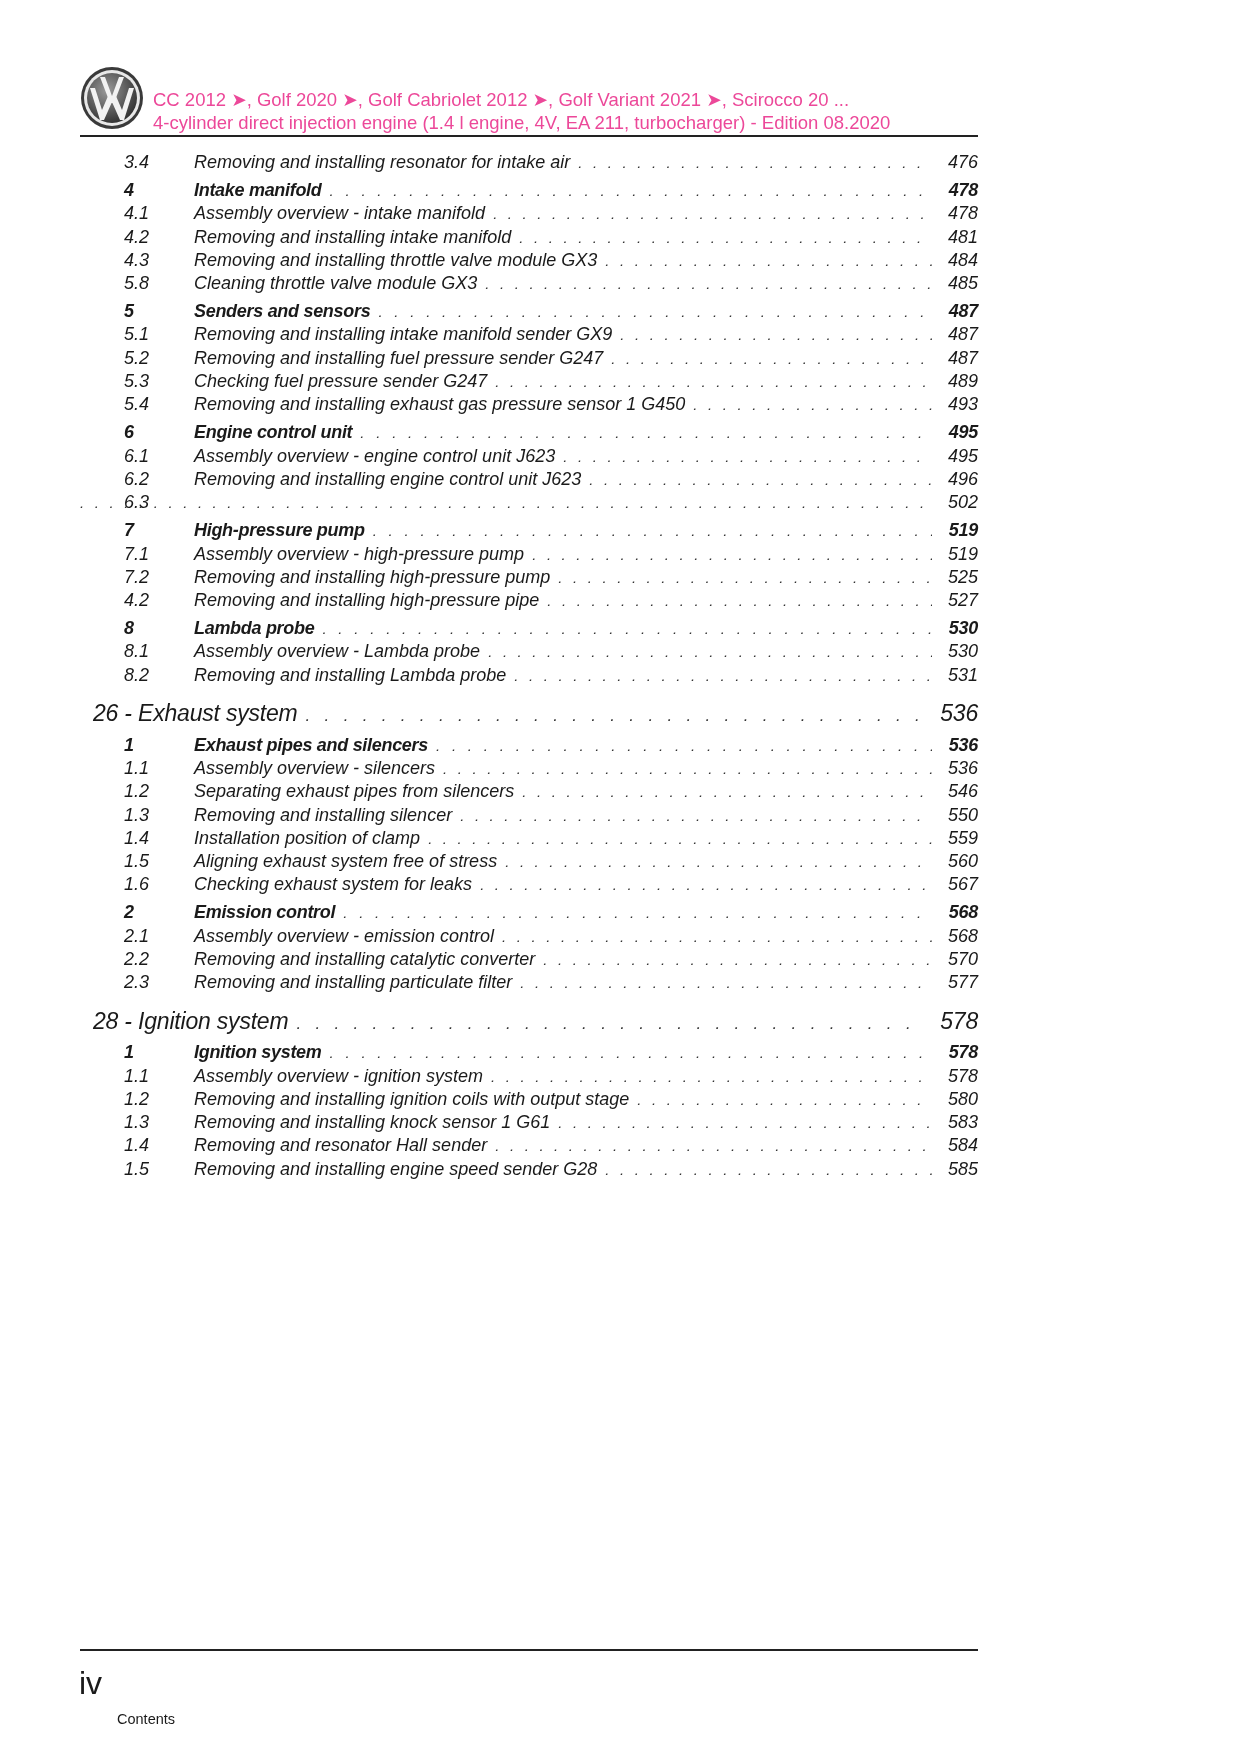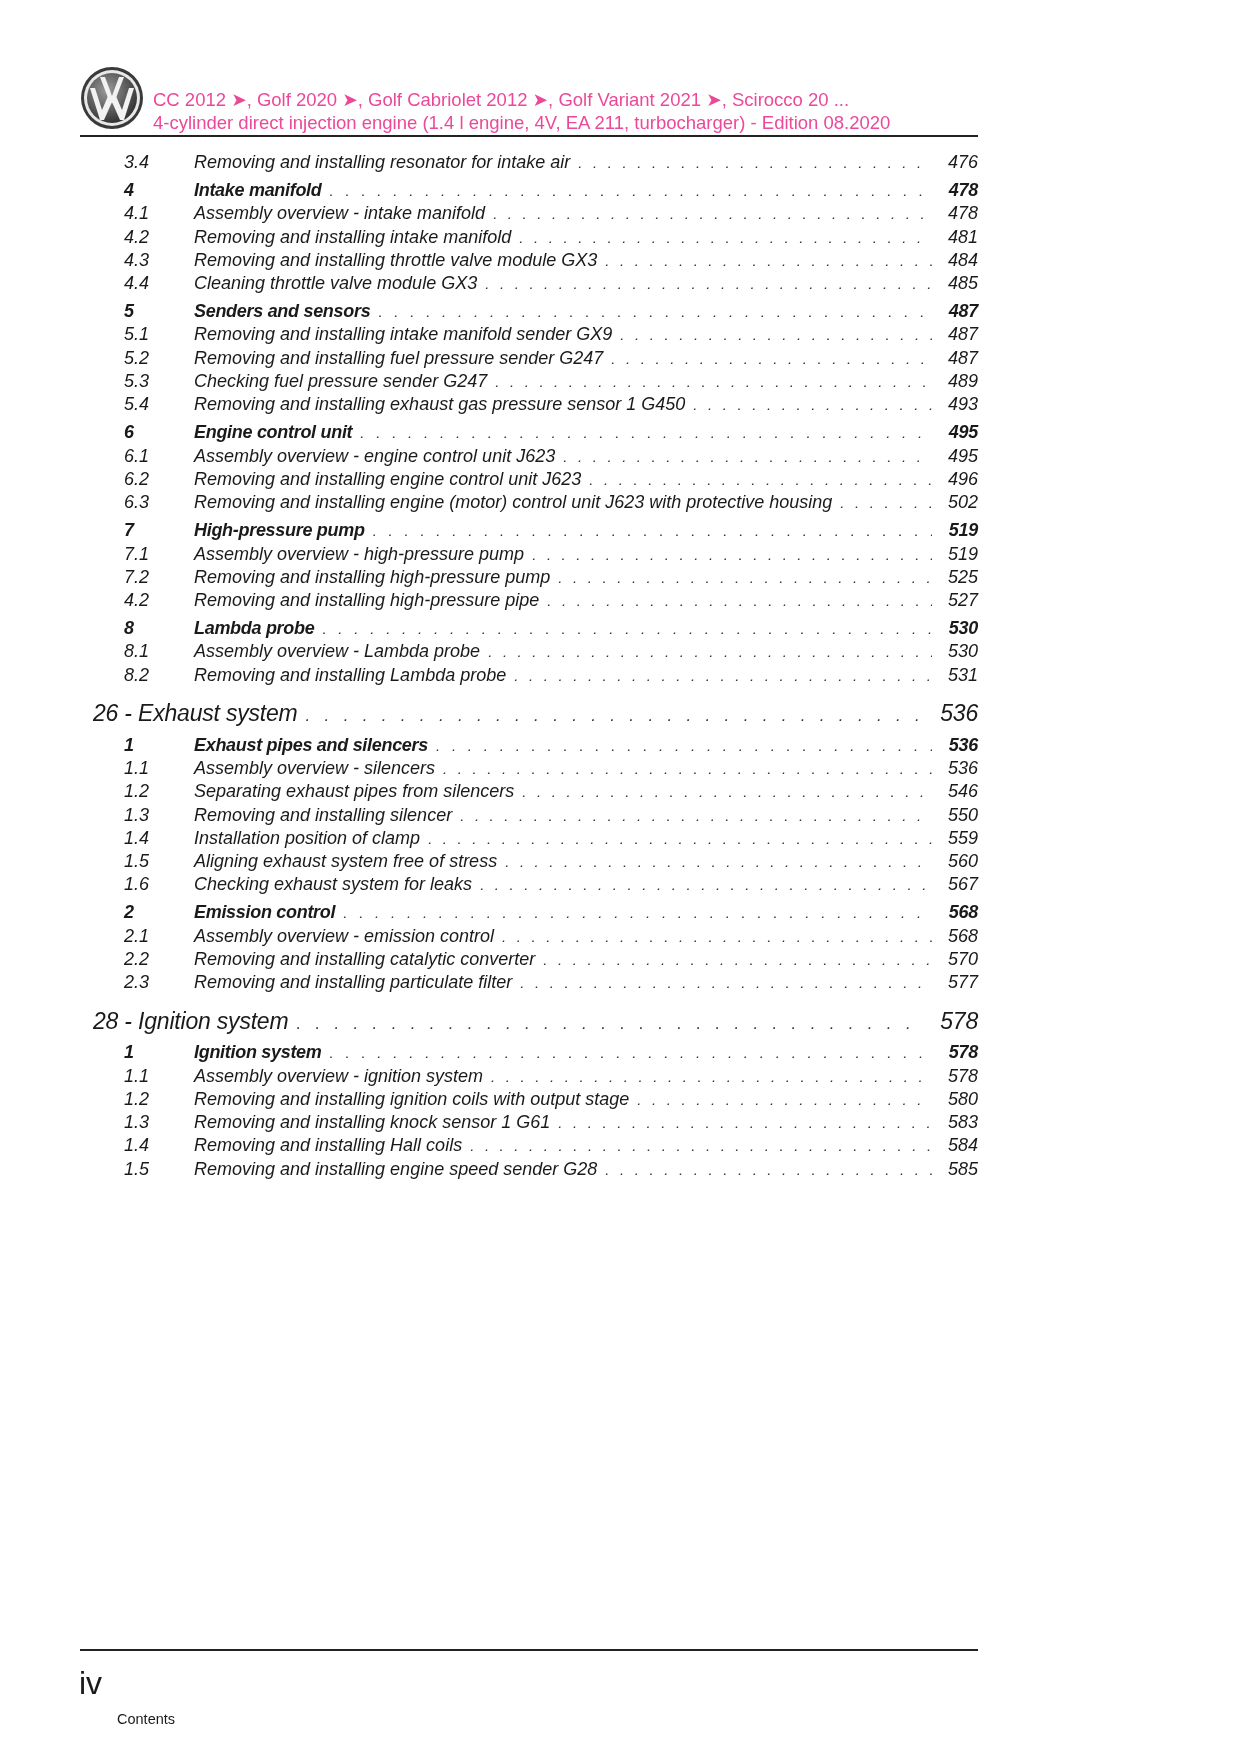--- a/index.html
+++ b/index.html
@@ -73,21 +73,21 @@
       <span class="leader"> . . . . . . . . . . . . . . . . . . . . . . . . . . . . . . . . . . . . . . . . . . . . . . . . . . . . . . . . . . . . . . . . . . . . . . . . . . . . . . . . . . . . . . . . . . . . . . . . . . . . . . . . . . . . . . . . . . . . . . . .</span>
       <span class="page">481</span>
     </div>
     <div class="row sub">
       <span class="num">4.3</span>
       <span class="title">Removing and installing throttle valve module GX3</span>
       <span class="leader"> . . . . . . . . . . . . . . . . . . . . . . . . . . . . . . . . . . . . . . . . . . . . . . . . . . . . . . . . . . . . . . . . . . . . . . . . . . . . . . . . . . . . . . . . . . . . . . . . . . . . . . . . . . . . . . . . . . . . . . . .</span>
       <span class="page">484</span>
     </div>
     <div class="row sub">
-      <span class="num">4.4</span>
+      <span class="num">5.8</span>
       <span class="title">Cleaning throttle valve module GX3</span>
       <span class="leader"> . . . . . . . . . . . . . . . . . . . . . . . . . . . . . . . . . . . . . . . . . . . . . . . . . . . . . . . . . . . . . . . . . . . . . . . . . . . . . . . . . . . . . . . . . . . . . . . . . . . . . . . . . . . . . . . . . . . . . . . .</span>
       <span class="page">485</span>
     </div>
     <div class="row sec">
       <span class="num">5</span>
       <span class="title">Senders and sensors</span>
       <span class="leader"> . . . . . . . . . . . . . . . . . . . . . . . . . . . . . . . . . . . . . . . . . . . . . . . . . . . . . . . . . . . . . . . . . . . . . . . . . . . . . . . . . . . . . . . . . . . . . . . . . . . . . . . . . . . . . . . . . . . . . . . .</span>
       <span class="page">487</span>
     </div>
@@ -128,21 +128,20 @@
       <span class="page">495</span>
     </div>
     <div class="row sub">
       <span class="num">6.2</span>
       <span class="title">Removing and installing engine control unit J623</span>
       <span class="leader"> . . . . . . . . . . . . . . . . . . . . . . . . . . . . . . . . . . . . . . . . . . . . . . . . . . . . . . . . . . . . . . . . . . . . . . . . . . . . . . . . . . . . . . . . . . . . . . . . . . . . . . . . . . . . . . . . . . . . . . . .</span>
       <span class="page">496</span>
     </div>
     <div class="row sub">
       <span class="num">6.3</span>
-      <span class="title">Removing and installing engine (motor) control unit J623 with protective housing</span>
       <span class="leader"> . . . . . . . . . . . . . . . . . . . . . . . . . . . . . . . . . . . . . . . . . . . . . . . . . . . . . . . . . . . . . . . . . . . . . . . . . . . . . . . . . . . . . . . . . . . . . . . . . . . . . . . . . . . . . . . . . . . . . . . .</span>
       <span class="page">502</span>
     </div>
     <div class="row sec">
       <span class="num">7</span>
       <span class="title">High-pressure pump</span>
       <span class="leader"> . . . . . . . . . . . . . . . . . . . . . . . . . . . . . . . . . . . . . . . . . . . . . . . . . . . . . . . . . . . . . . . . . . . . . . . . . . . . . . . . . . . . . . . . . . . . . . . . . . . . . . . . . . . . . . . . . . . . . . . .</span>
       <span class="page">519</span>
     </div>
     <div class="row sub">
@@ -276,21 +275,21 @@
       <span class="page">580</span>
     </div>
     <div class="row sub">
       <span class="num">1.3</span>
       <span class="title">Removing and installing knock sensor 1 G61</span>
       <span class="leader"> . . . . . . . . . . . . . . . . . . . . . . . . . . . . . . . . . . . . . . . . . . . . . . . . . . . . . . . . . . . . . . . . . . . . . . . . . . . . . . . . . . . . . . . . . . . . . . . . . . . . . . . . . . . . . . . . . . . . . . . .</span>
       <span class="page">583</span>
     </div>
     <div class="row sub">
       <span class="num">1.4</span>
-      <span class="title">Removing and installing Hall coils</span>
+      <span class="title">Removing and resonator Hall sender</span>
       <span class="leader"> . . . . . . . . . . . . . . . . . . . . . . . . . . . . . . . . . . . . . . . . . . . . . . . . . . . . . . . . . . . . . . . . . . . . . . . . . . . . . . . . . . . . . . . . . . . . . . . . . . . . . . . . . . . . . . . . . . . . . . . .</span>
       <span class="page">584</span>
     </div>
     <div class="row sub">
       <span class="num">1.5</span>
       <span class="title">Removing and installing engine speed sender G28</span>
       <span class="leader"> . . . . . . . . . . . . . . . . . . . . . . . . . . . . . . . . . . . . . . . . . . . . . . . . . . . . . . . . . . . . . . . . . . . . . . . . . . . . . . . . . . . . . . . . . . . . . . . . . . . . . . . . . . . . . . . . . . . . . . . .</span>
       <span class="page">585</span>
     </div>
   </div>

